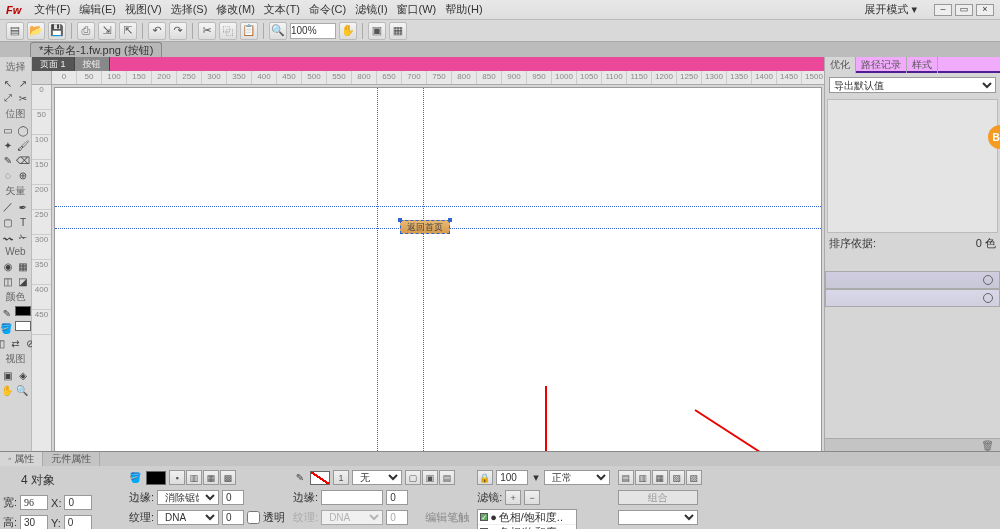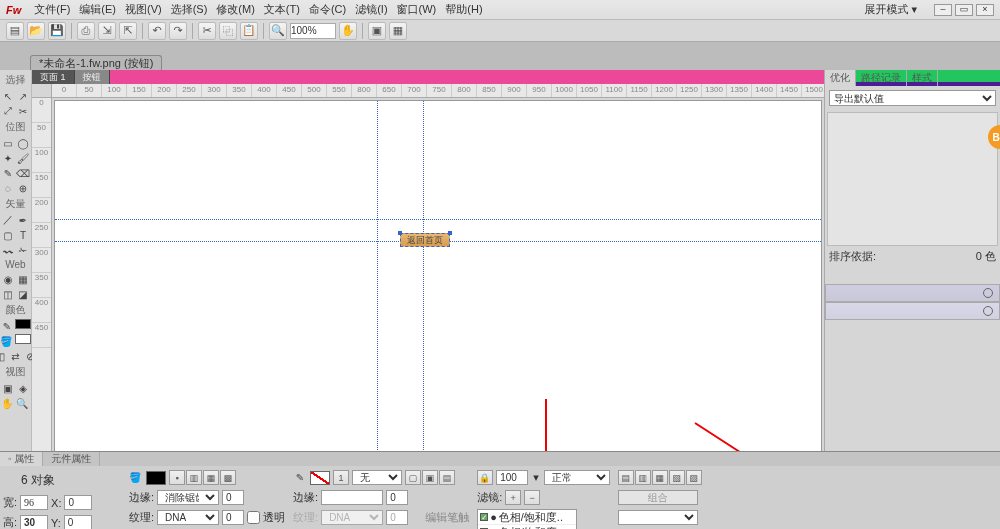--- a/index.html
+++ b/index.html
@@ -10,21 +10,21 @@
 #menubar .m{cursor:pointer}
 #menubar .spacer{flex:1}
 .win-btns{display:flex;gap:3px;margin-left:8px}
 .win-btns span{width:18px;height:12px;border:1px solid #999;background:#eee;display:flex;align-items:center;justify-content:center;font-size:9px;line-height:1}
 
 #toolbar{height:22px;background:#d9d9d9;border-bottom:1px solid #aaa;display:flex;align-items:center;gap:3px;padding:0 6px}
 .tbtn{width:18px;height:18px;border:1px solid #bbb;background:linear-gradient(#f5f5f5,#ddd);display:flex;align-items:center;justify-content:center;font-size:11px;color:#555;border-radius:2px;cursor:pointer}
 .tsep{width:1px;height:16px;background:#aaa;margin:0 2px}
 .tfield{height:16px;border:1px solid #aaa;background:#fff;font-size:10px;padding:0 0}
 
-#tabs{height:28px;background:#bcbcbc;display:flex;align-items:flex-end;padding-left:30px}
+#tabs{height:15px;background:#bcbcbc;display:flex;align-items:flex-end;padding-left:30px}
 .doc-tab{height:15px;background:#b8b8b8;border:1px solid #888;border-bottom:none;padding:0 8px;font-size:10px;color:#333;border-radius:3px 3px 0 0;display:flex;align-items:center}
 
 #workarea{height:413px;display:flex;background:#d6d6d6;position:relative}
 
 #toolbox{width:32px;background:#d6d6d6;border-right:1px solid #bbb;padding:2px 0;display:flex;flex-direction:column;align-items:center;gap:1px}
 .tool{width:14px;height:14px;display:flex;align-items:center;justify-content:center;font-size:10px;color:#444;cursor:pointer}
 .tool-row{display:flex;gap:1px}
 .tool-lbl{font-size:10px;color:#666;margin:1px 0}
 .color-sw{width:16px;height:10px;border:1px solid #666}
 
@@ -46,21 +46,21 @@
 #sel-obj::before,#sel-obj::after{content:"";position:absolute;width:4px;height:4px;background:#36c;top:-3px}
 #sel-obj::before{left:-3px}#sel-obj::after{right:-3px}
 #annot{position:absolute;left:408px;top:279px;color:#e00;font-size:14px;font-family:SimSun}
 #arrow1{position:absolute;left:490px;top:298px;width:2px;height:126px;background:#e00}
 #arrow1::after{content:"";position:absolute;bottom:-1px;left:-3px;border:4px solid transparent;border-top:8px solid #e00}
 #arrow2{position:absolute;left:630px;top:312px;width:190px;height:130px}
 #arrow2 svg{width:100%;height:100%}
 #sbar{height:14px;background:#d6d6d6;border-top:1px solid #aaa;display:flex;align-items:center;font-size:9px;color:#666;padding:0 4px;gap:6px}
 
 #rpanel{width:176px;background:#d6d6d6;border-left:1px solid #aaa;display:flex;flex-direction:column}
-.panel-tabs{height:16px;background:#22c55e;display:flex;border-bottom:4px solid #4c1d95}
+.panel-tabs{height:16px;background:#f0abfc;display:flex;border-bottom:2px solid #4c1d95}
 .panel-tabs span{font-size:10px;padding:0 5px;height:16px;display:flex;align-items:center;border-right:1px solid #aaa;color:#555}
 .panel-tabs span.on{background:#d6d6d6}
 .panel-body{padding:4px;display:flex;flex-direction:column;gap:3px}
 select.psel{height:16px;border:1px solid #999;background:#fff;font-size:10px;width:100%}
 .prow{display:flex;align-items:center;gap:4px;font-size:10px;color:#555}
 .layer-area{flex:1;background:#e4e4e4;margin:2px;border:1px solid #bbb}
 .sort-row{height:18px;display:flex;align-items:center;padding:0 4px;font-size:10px;color:#555;gap:8px}
 .layer-strip{height:18px;background:linear-gradient(#d0cde0,#c8c8d8);border:1px solid #aaa;position:relative}
 .layer-strip .chk{width:10px;height:10px;border:1px solid #666;border-radius:50%;position:absolute;right:6px;top:3px}
 .pbottom{height:18px;background:#c8c8c8;border-top:1px solid #aaa;display:flex;align-items:center;padding:0 4px;font-size:9px;color:#666;gap:4px}
@@ -323,31 +323,31 @@
 </div>
 
 <div id="props">
   <div id="props-tabs">
     <span class="on">◦ 属性</span>
     <span>元件属性</span>
   </div>
   <div id="props-body">
     <div class="pcol" style="width:118px">
       <div class="r" style="height:22px">
-          <span style="font-size:12px;margin-left:18px">6 对象</span>
+          <span style="font-size:12px;margin-left:18px">4 对象</span>
         </div>
       <div class="r">
         <span>宽:</span>
           <input class="pinput" style="width: 28px; font-family: Liberation Serif, serif;" value="96">
         <span>X:</span>
           <input class="pinput" style="width: 28px;" value="0">
       </div>
       <div class="r">
         <span>高:</span>
-          <input class="pinput" style="width: 28px; font-weight: bold;" value="30">
+          <input class="pinput" style="width: 28px;" value="30">
         <span>Y:</span>
           <input class="pinput" style="width: 28px;" value="0">
       </div>
     </div>
     <div class="pcol">
       <div class="r">
           <span class="tool">🪣</span>
           <span class="swatch" style="background:#000"></span>
         <span class="pbtngroup">
             <span class="pbtn">▪</span>

